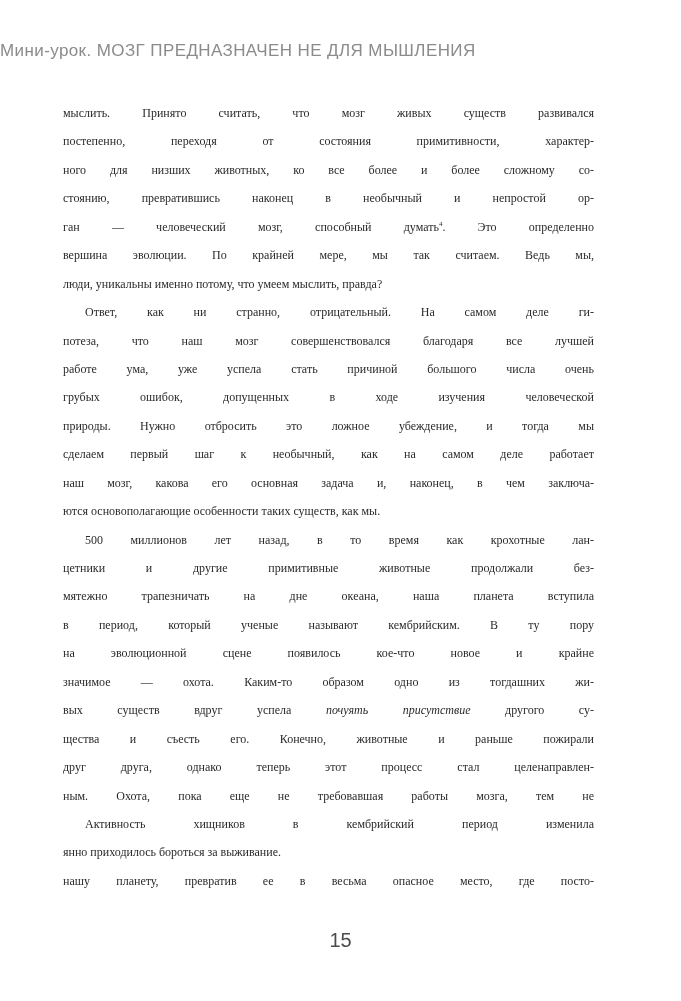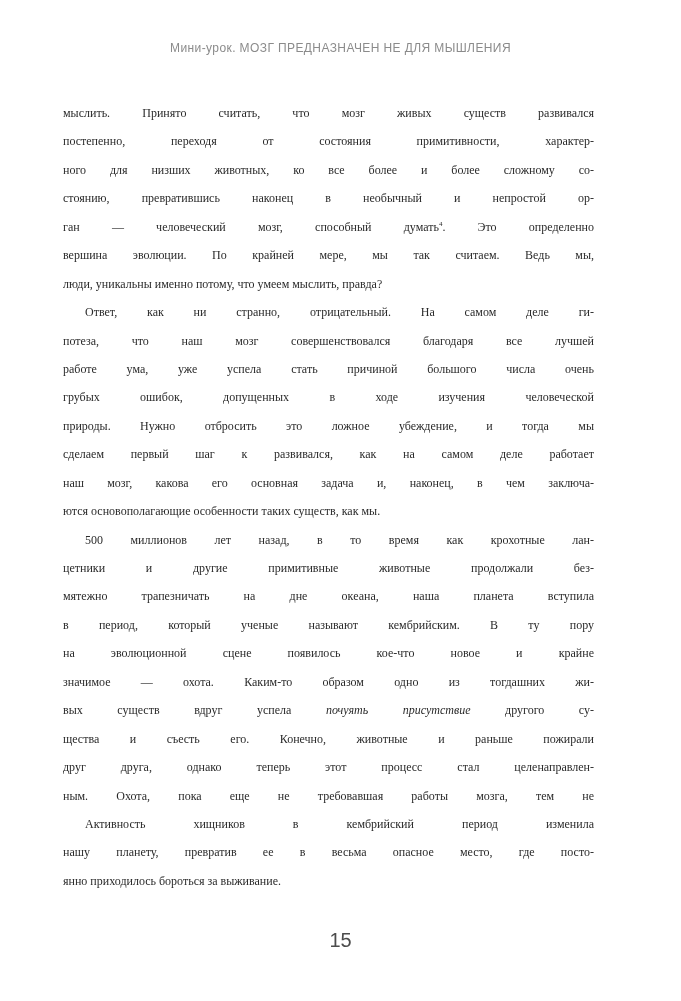--- a/index.html
+++ b/index.html
@@ -9,23 +9,23 @@
     height: 1001px;
     background: #ffffff;
     font-family: "Liberation Serif", "DejaVu Serif", serif;
     overflow: hidden;
   }
   .running-head {
     position: absolute;
     top: 41px;
     left: 0;
     right: 0;
-    text-align: center;
+    text-align: left;
     font-family: "Liberation Sans", sans-serif;
-    font-size: 12px;
+    font-size: 17px;
     letter-spacing: 0.4px;
     color: #8b8b8b;
   }
   .body-text {
     position: absolute;
     left: 63px;
     top: 99px;
     width: 531px;
     font-size: 12px;
     color: #2a2a2a;
@@ -72,37 +72,37 @@
         <div class="line j"><span>ган — человеческий мозг, способный думать</span><sup>4</sup><span>. Это определенно</span></div>
         <div class="line j"><span>вершина эволюции. По крайней мере, мы так считаем. Ведь мы,</span></div>
         <div class="line j last"><span>люди, уникальны именно потому, что умеем мыслить, правда?</span></div>
       </div>
       <div class="para indent">
         <div class="line j first"><span>Ответ, как ни странно, отрицательный. На самом деле ги-</span></div>
         <div class="line j"><span>потеза, что наш мозг совершенствовался благодаря все лучшей</span></div>
         <div class="line j"><span>работе ума, уже успела стать причиной большого числа очень</span></div>
         <div class="line j"><span>грубых ошибок, допущенных в ходе изучения человеческой</span></div>
         <div class="line j"><span>природы. Нужно отбросить это ложное убеждение, и тогда мы</span></div>
-        <div class="line j"><span>сделаем первый шаг к развивался, как на самом деле работает</span></div>
+        <div class="line j"><span>сделаем первый шаг к необычный, как на самом деле работает</span></div>
         <div class="line j"><span>наш мозг, какова его основная задача и, наконец, в чем заключа-</span></div>
         <div class="line j last"><span>ются основополагающие особенности таких существ, как мы.</span></div>
       </div>
       <div class="para indent">
         <div class="line j first"><span>500 миллионов лет назад, в то время как крохотные лан-</span></div>
         <div class="line j"><span>цетники и другие примитивные животные продолжали без-</span></div>
         <div class="line j"><span>мятежно трапезничать на дне океана, наша планета вступила</span></div>
         <div class="line j"><span>в период, который ученые называют кембрийским. В ту пору</span></div>
         <div class="line j"><span>на эволюционной сцене появилось кое-что новое и крайне</span></div>
         <div class="line j"><span>значимое — охота. Каким-то образом одно из тогдашних жи-</span></div>
         <div class="line j"><span>вых существ вдруг успела </span><span class="it">почуять присутствие</span><span> другого су-</span></div>
         <div class="line j"><span>щества и съесть его. Конечно, животные и раньше пожирали</span></div>
         <div class="line j"><span>друг друга, однако теперь этот процесс стал целенаправлен-</span></div>
         <div class="line j"><span>ным. Охота, пока еще не требовавшая работы мозга, тем не</span></div>
       </div>
       <div class="para indent">
         <div class="line j first"><span>Активность хищников в кембрийский период изменила</span></div>
+        <div class="line j last"><span>янно приходилось бороться за выживание.</span></div>
         <div class="line j"><span>нашу планету, превратив ее в весьма опасное место, где посто-</span></div>
-        <div class="line j last"><span>янно приходилось бороться за выживание.</span></div>
       </div>
     </div>
 
   <div class="pagenum">15</div>
 </div>
 
 </body></html>

